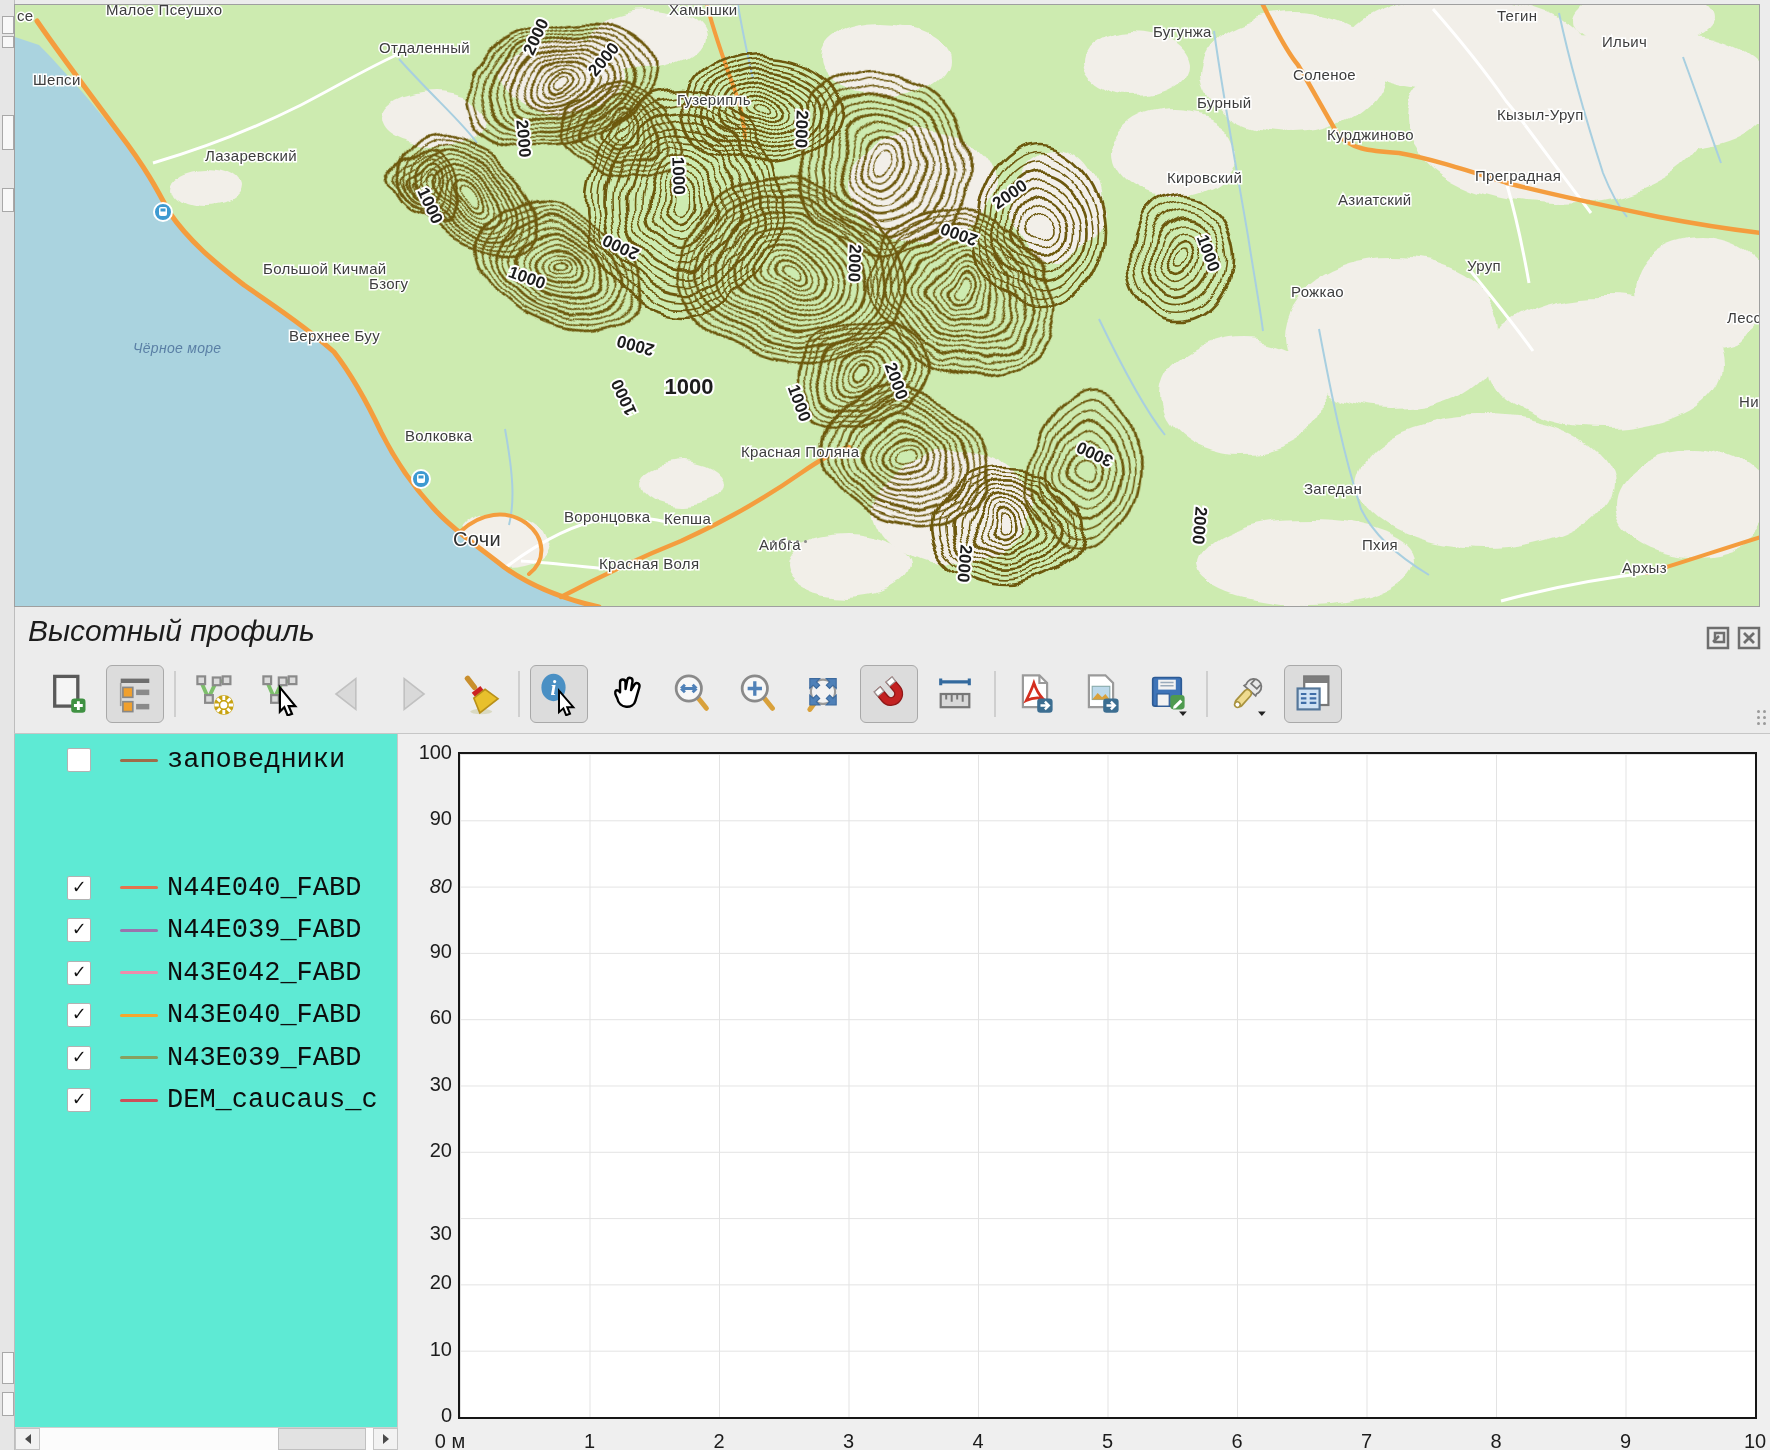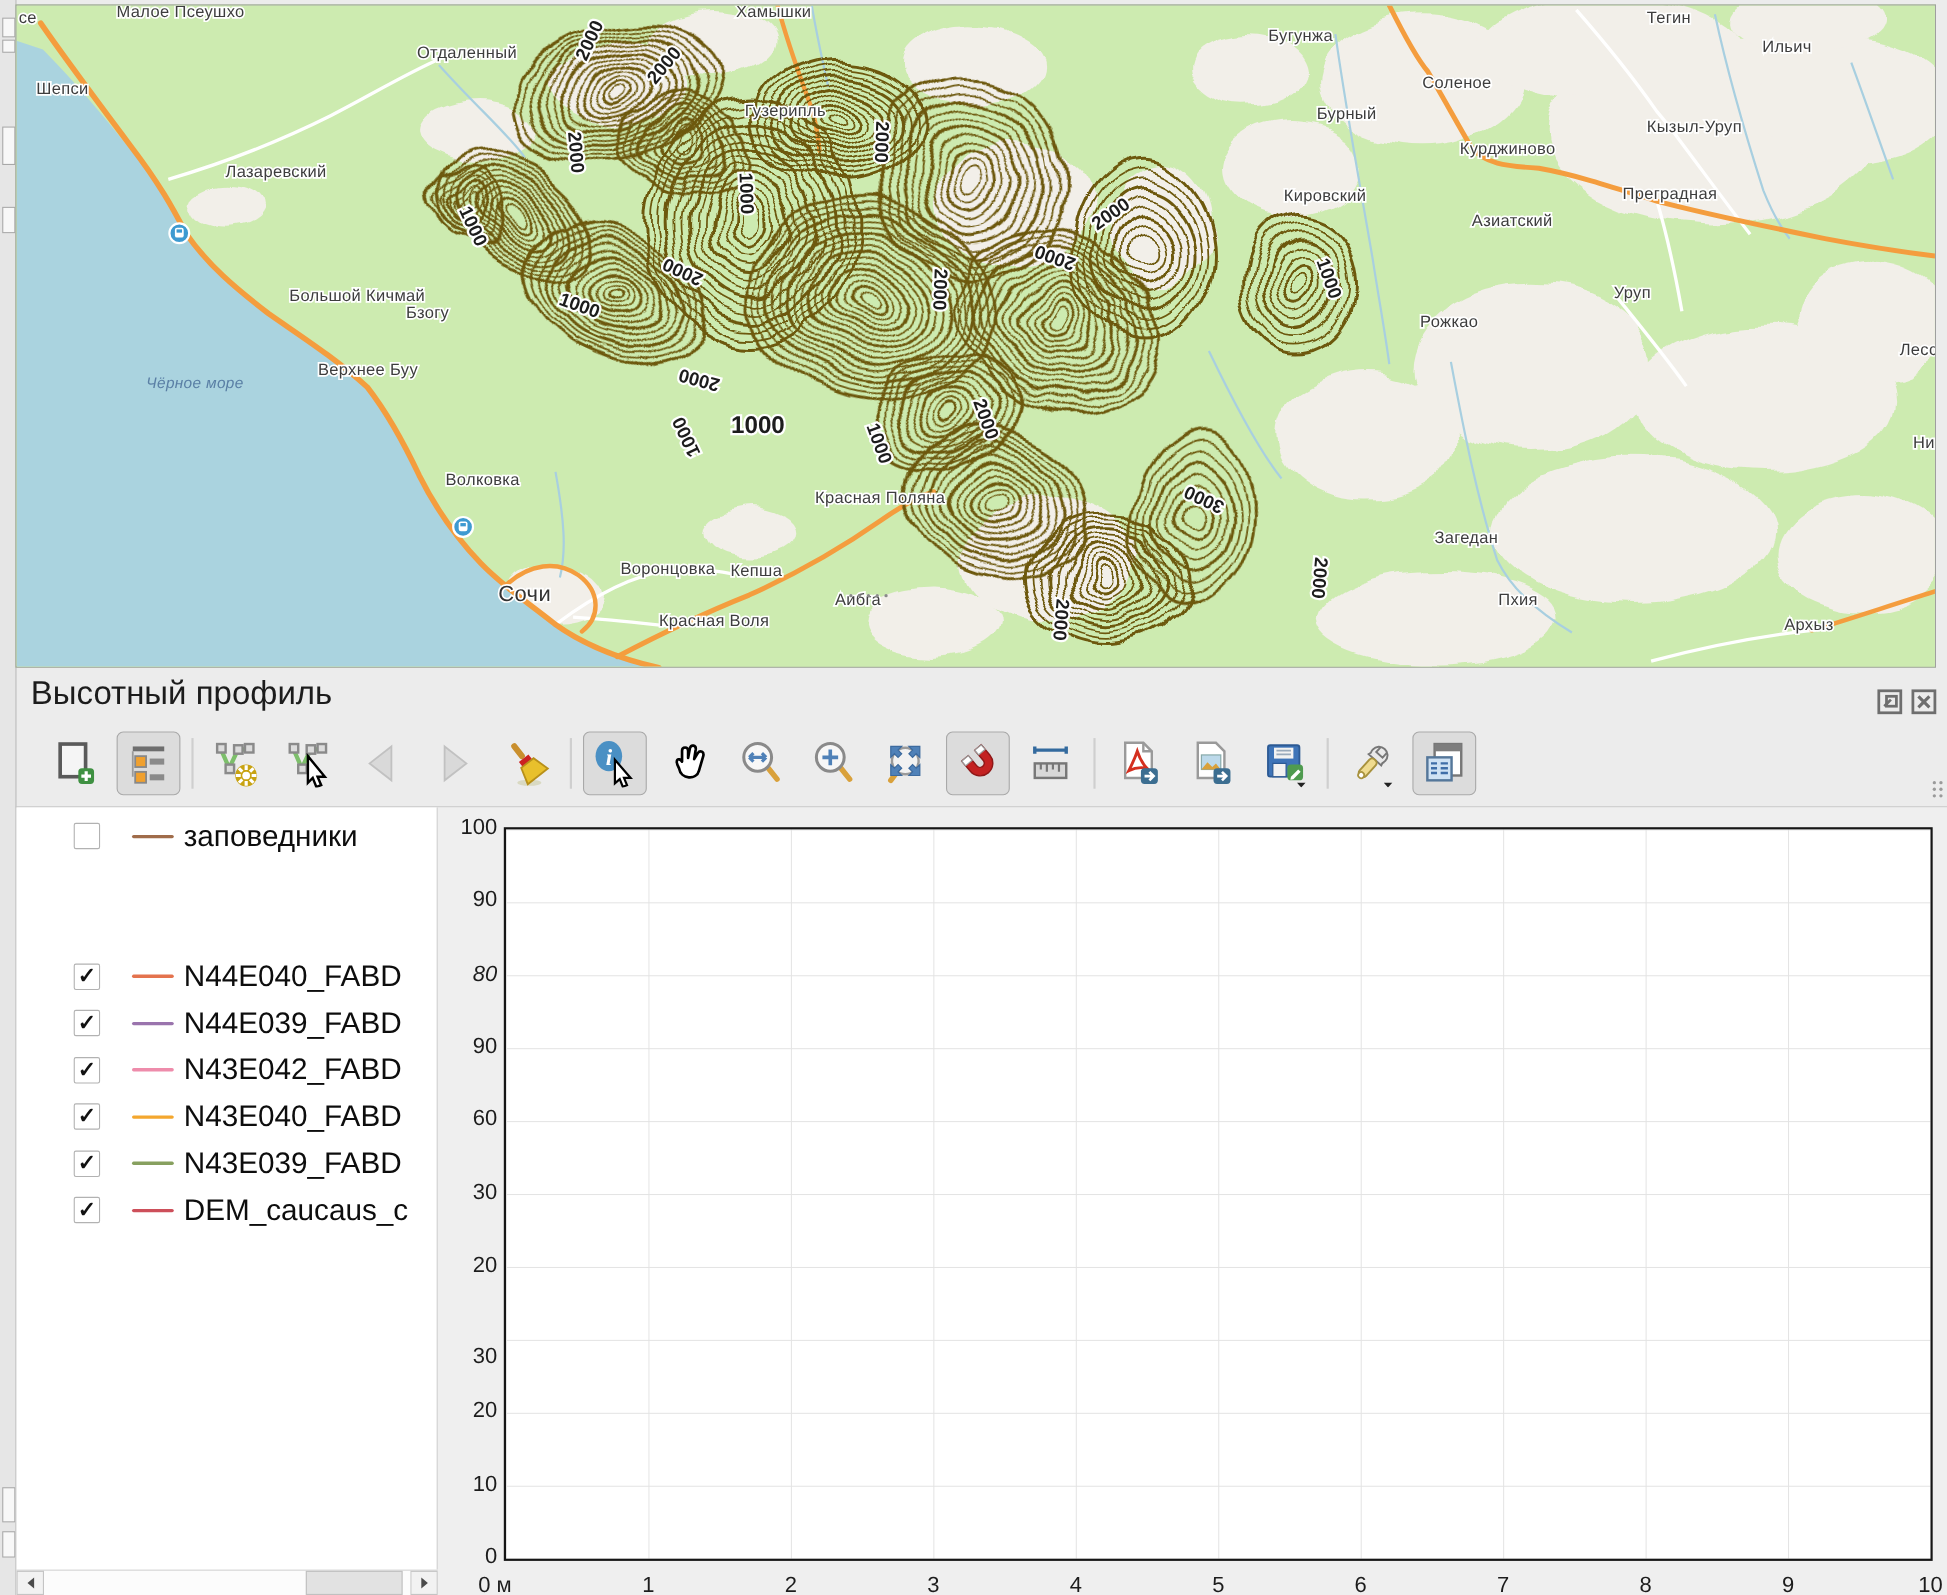--- a/index.html
+++ b/index.html
@@ -14,32 +14,32 @@
   text.plc.big{font-size:20px;fill:#333;}
   text.plc.water{font-style:italic;fill:#5a7fa5;stroke:none;font-size:14px;}
   text.cl{font-family:"Liberation Sans",sans-serif;font-size:17px;font-weight:bold;fill:#1c1c1c;stroke:#ffffff;stroke-width:4px;paint-order:stroke;text-anchor:middle;}
   text.cl.big{font-size:22px;}
   
   .hdots{position:absolute;display:flex;gap:5px;}
   .hdots i{width:3px;height:3px;border-radius:50%;background:#8a8a8a;}
   .vdots{position:absolute;display:grid;grid-template-columns:3px 3px;gap:3px;}
   .vdots i{width:3px;height:3px;border-radius:50%;background:#9a9a9a;}
   
-  #panel-title{position:absolute;left:28px;top:614px;font-size:30px;color:#1c1c1c;}
+  #panel-title{position:absolute;left:28px;top:614px;font-size:30px;color:#1c1c1c;font-style:italic;}
   .winbtn{position:absolute;top:626px;width:24px;height:24px;background:none;border:none;padding:0;cursor:pointer;}
   .winbtn svg{display:block;}
   
   #toolbar{position:absolute;left:14px;top:662px;height:64px;display:flex;align-items:center;padding-left:26px;}
   .tbtn{width:58px;height:58px;margin-right:8px;border:1px solid transparent;border-radius:6px;background:transparent;display:flex;align-items:center;justify-content:center;padding:0;box-sizing:border-box;}
   .tbtn.pressed{background:#dcdcdc;border-color:#a9a9a9;}
   .tbtn.disabled{opacity:.9;}
   .tsep{width:2px;height:46px;background:#cfcfcf;margin:0 10px 0 2px;}
   
   #content-divider{position:absolute;left:14px;top:733px;width:1756px;height:1px;background:#c6c6c6;}
-  #layer-panel{position:absolute;left:15px;top:734px;width:382px;height:693px;background:#ffffff;border-right:1px solid #c8c8c8;overflow:hidden;}
+  #layer-panel{position:absolute;left:15px;top:734px;width:382px;height:693px;background:#5eead4;border-right:1px solid #c8c8c8;overflow:hidden;font-family:Liberation Mono, monospace;}
   .layer-row{position:absolute;left:0;width:100%;height:42px;display:flex;align-items:center;}
   .cb{position:absolute;left:52px;width:22px;height:22px;border:1px solid #b2b2b2;border-radius:2px;background:#fff;display:flex;align-items:center;justify-content:center;font-size:20px;font-weight:bold;color:#111;line-height:1;}
   .sym{position:absolute;left:104px;width:40px;display:flex;justify-content:center;}
   .sym .line{width:38px;height:3px;border-radius:2px;}
   .sym .diamond{width:9px;height:9px;transform:rotate(45deg);}
   .lname{position:absolute;left:152px;white-space:nowrap;font-size:27px;color:#0d0d0d;}
   
   #hscroll{position:absolute;left:15px;top:1427px;width:383px;height:23px;background:#fafafa;border-top:1px solid #cfcfcf;display:flex;}
   .sbtn{width:25px;height:22px;background:#f2f2f2;border:1px solid #c4c4c4;box-sizing:border-box;display:flex;align-items:center;justify-content:center;padding:0;}
   .sbtn svg{display:block;}

